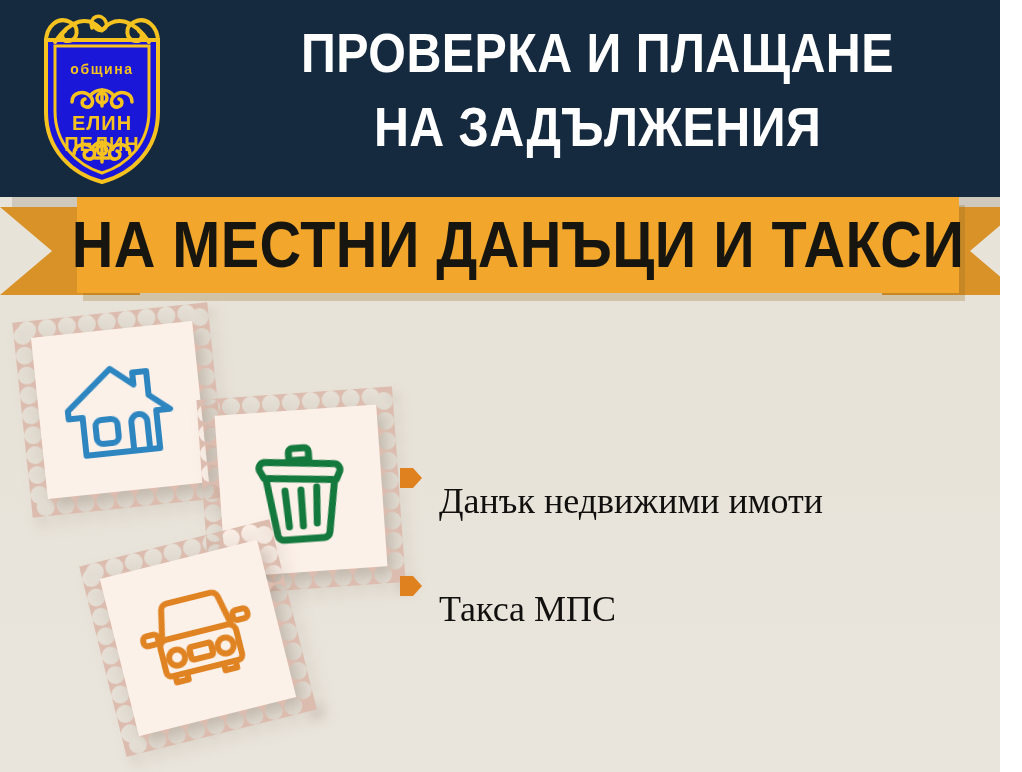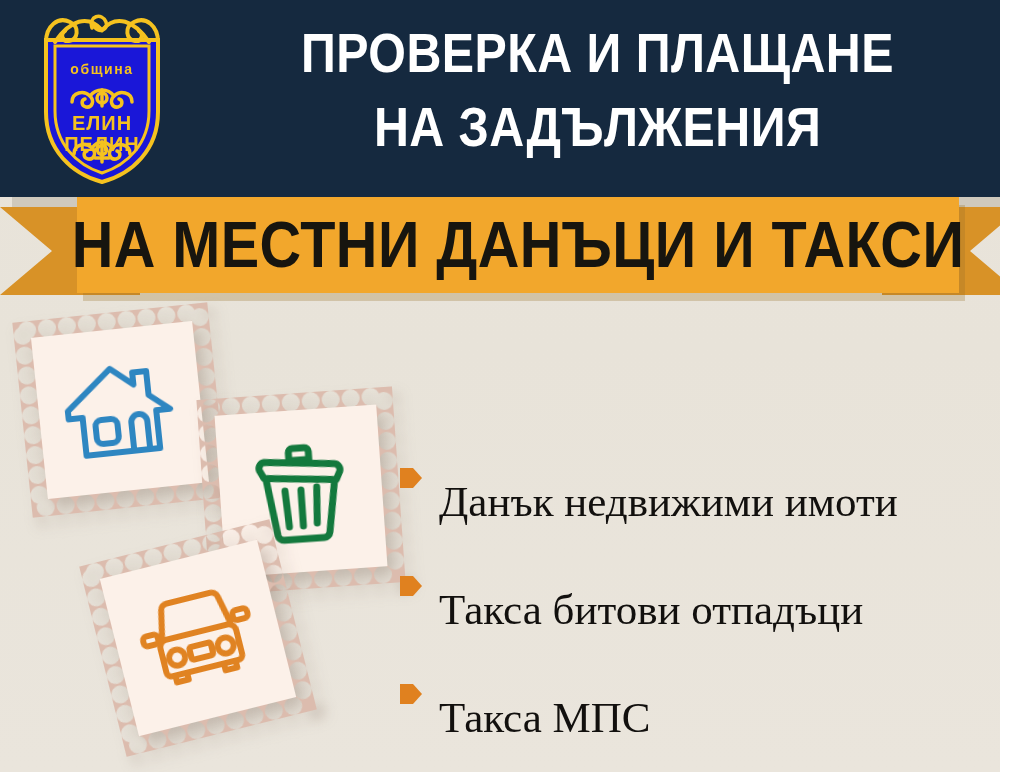--- a/index.html
+++ b/index.html
@@ -167,21 +167,21 @@
   }
   .bullet-marker {
     flex: 0 0 auto;
     width: 22px;
     height: 24px;
     margin-right: 17px;
   }
   .bullet-label {
     color: #12100e;
     font-family: "Liberation Serif", serif;
-    font-size: 43px;
+    font-size: 36px;
     line-height: 1.1;
     white-space: nowrap;
     margin-top: 48px;
   }
 </style>
 </head>
 <body>
 
 <div id="poster">
 
@@ -424,28 +424,20 @@
 
     <div class="bullet-row">
       <span class="bullet-marker">
         <svg width="22" height="24" viewBox="0 0 22 24" aria-hidden="true">
           <path d="M0 2 L13 2 L22 12 L13 22 L0 22 Z" fill="#e0811f"></path>
         </svg>
       </span>
       <span class="bullet-label">Данък недвижими имоти</span>
     </div>
 
-    <div class="bullet-row">
-      <span class="bullet-marker">
-        <svg width="22" height="24" viewBox="0 0 22 24" aria-hidden="true">
-          <path d="M0 2 L13 2 L22 12 L13 22 L0 22 Z" fill="#e0811f"></path>
-        </svg>
-      </span>
-      <span class="bullet-label">Такса битови отпадъци</span>
-    </div>
 
     <div class="bullet-row">
       <span class="bullet-marker">
         <svg width="22" height="24" viewBox="0 0 22 24" aria-hidden="true">
           <path d="M0 2 L13 2 L22 12 L13 22 L0 22 Z" fill="#e0811f"></path>
         </svg>
       </span>
       <span class="bullet-label">Такса МПС</span>
     </div>
 

